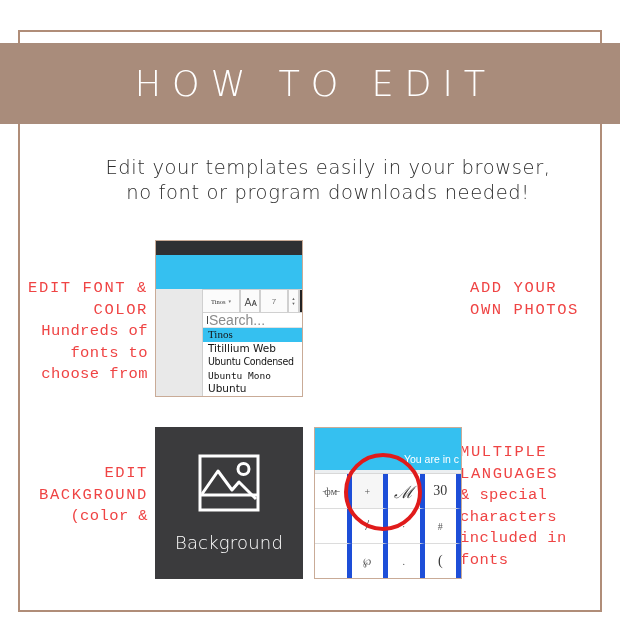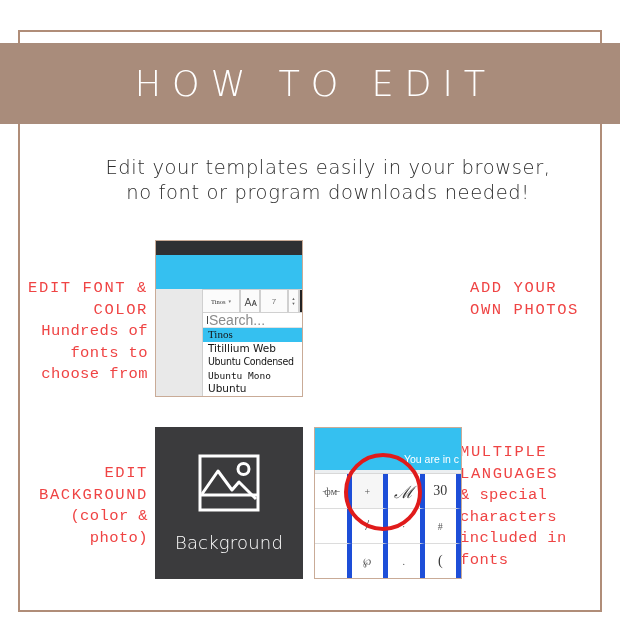--- a/index.html
+++ b/index.html
@@ -243,21 +243,20 @@
 
   <div class="caption cap-add-photos">
     <div class="caps">ADD YOUR</div>
     <div class="caps">OWN PHOTOS</div>
   </div>
 
   <div class="caption cap-background">
     <div class="caps">EDIT</div>
     <div class="caps">BACKGROUND</div>
     <div class="lower">(color &amp;</div>
-    <div class="lower">photo)</div>
   </div>
 
   <div class="caption cap-languages">
     <div class="caps">MULTIPLE</div>
     <div class="caps">LANGUAGES</div>
     <div class="lower">&amp; special</div>
     <div class="lower">characters</div>
     <div class="lower">included in</div>
     <div class="lower">fonts</div>
   </div>

